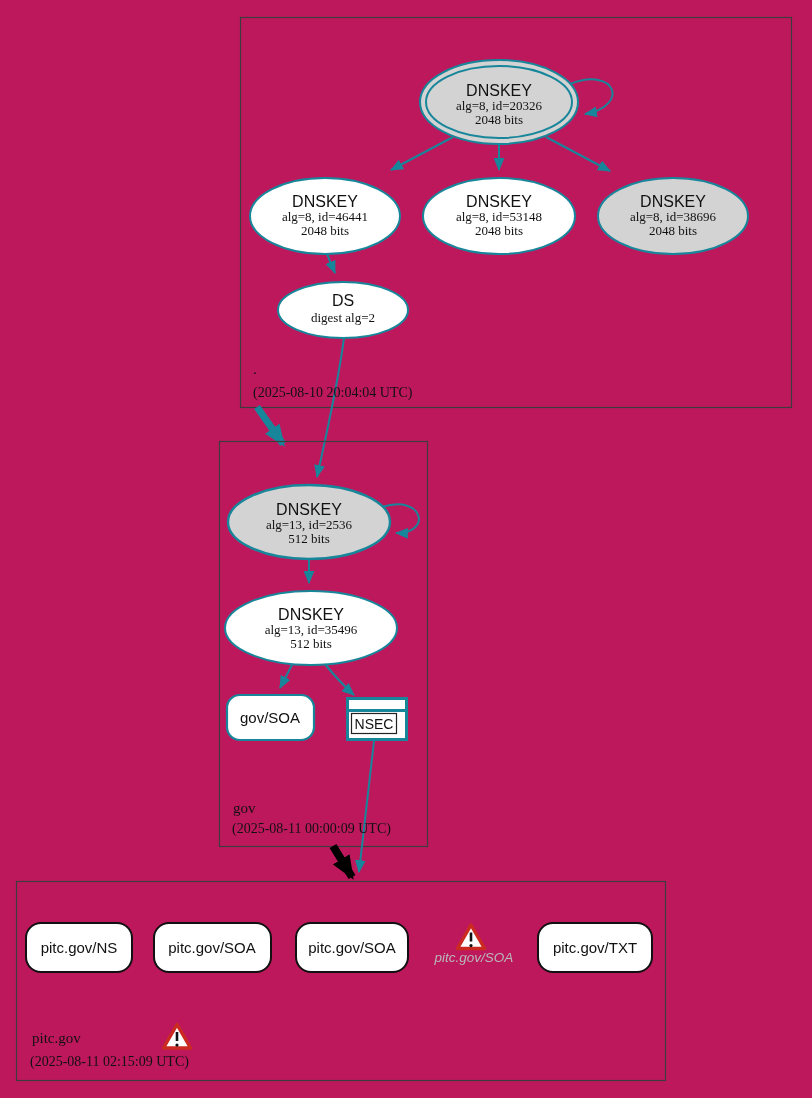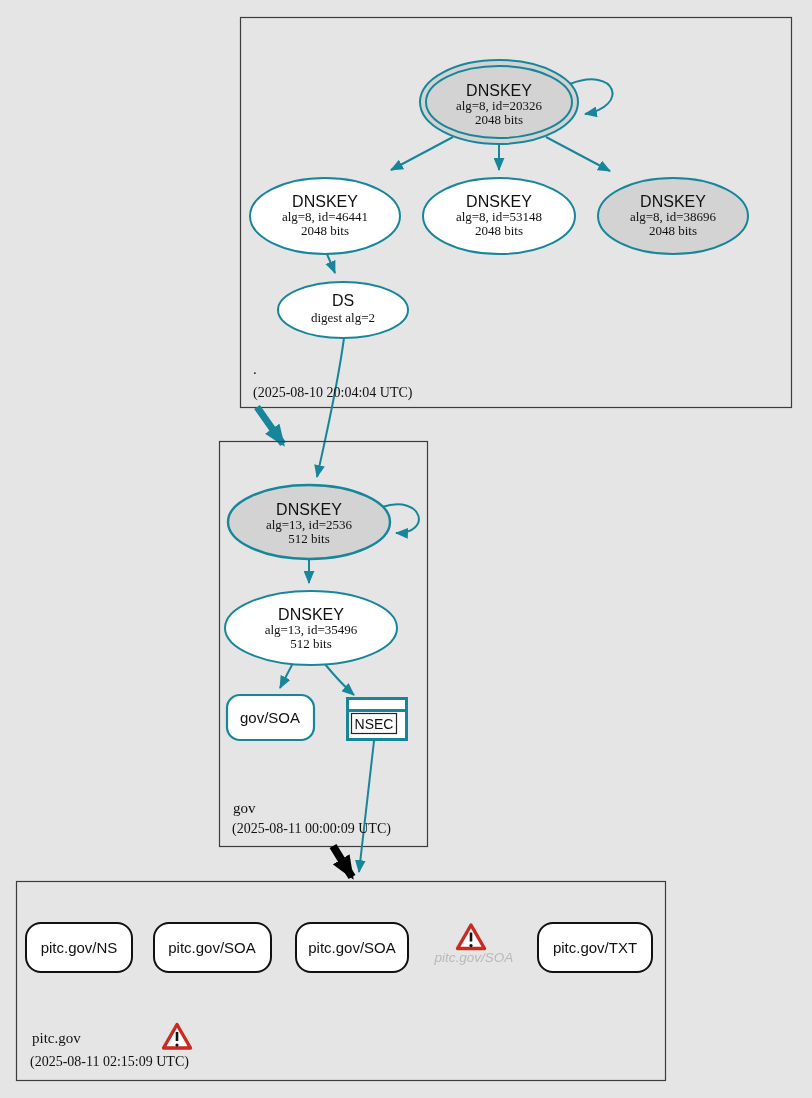--- a/index.html
+++ b/index.html
@@ -1,16 +1,16 @@
 <!DOCTYPE html>
 <html><head>
 <meta charset="utf-8">
 <style>
   html,body { margin:0; padding:0; background:#ffffff; }
-  .stage { position:relative; width:812px; height:1098px; background:#e5e5e5; }
+  .stage { position:relative; width:812px; height:1098px; background:#be185d; }
   svg { display:block; }
   text { fill:#111111; }
   .node-title { font:16px "Liberation Sans", sans-serif; }
   .node-sub   { font:13px "Liberation Serif", serif; }
   .rr-label   { font:15px "Liberation Sans", sans-serif; }
   .nsec-label { font:14px "Liberation Sans", sans-serif; }
   .zone-label { font:15px "Liberation Serif", serif; }
   .zone-ts    { font:14px "Liberation Serif", serif; }
   .muted-label{ font:italic 13.5px "Liberation Sans", sans-serif; fill:#b9b9b9; }
 </style>

